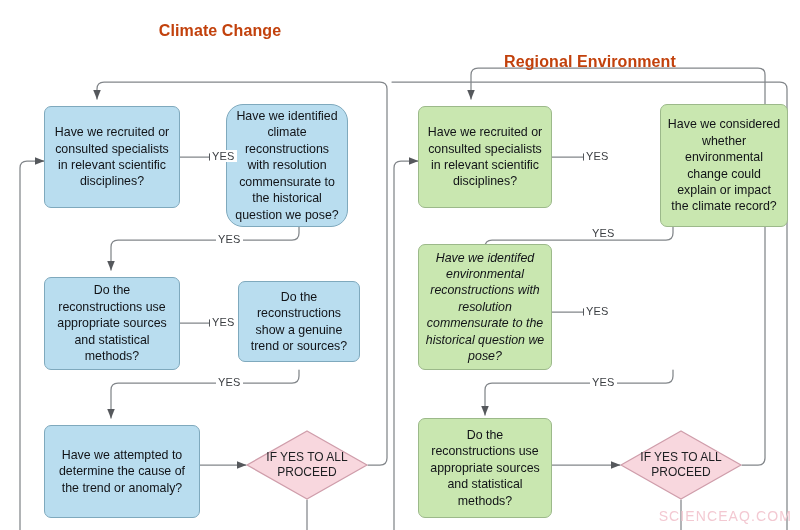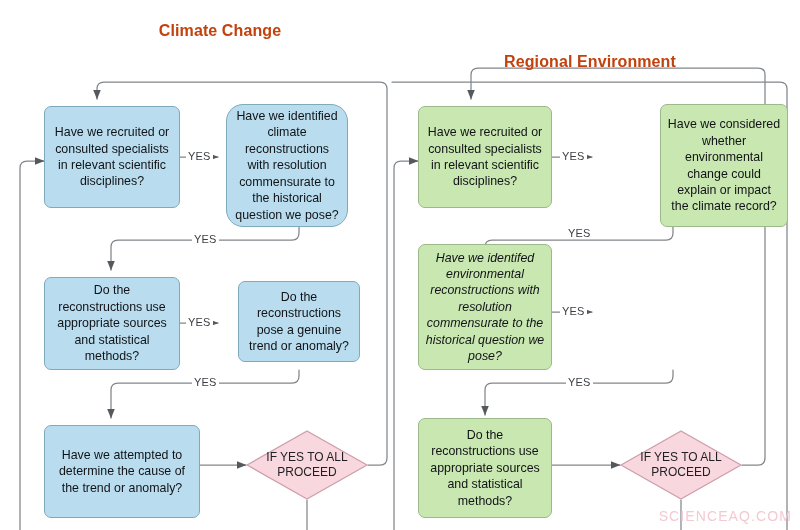--- a/index.html
+++ b/index.html
@@ -58,20 +58,21 @@
 
   .edge-label{
     position:absolute;
     font-size:11px;
     color:#3b3e42;
     background:#ffffff;
     padding:0 2px;
     white-space:nowrap;
     z-index:4;
     letter-spacing:0.2px;
+    margin-left:24px;
   }
 
   .watermark{
     position:absolute;
     right:8px;bottom:6px;
     font-size:14px;
     letter-spacing:1.1px;
     color:#f3c9d2;
     z-index:5;
     white-space:nowrap;
@@ -128,21 +129,21 @@
 
   <div class="title" style="left:110px;top:22px;width:220px;">Climate Change</div>
   <div class="title" style="left:470px;top:22px;width:240px;margin-top:31px;">Regional Environment</div>
 
   <div class="node blue" style="left:44px;top:106px;width:136px;height:102px;">Have we recruited or consulted specialists in relevant scientific disciplines?</div>
 
   <div class="node blue" style="left:226px;top:104px;width:122px;height:123px;border-radius:17px;">Have we identified climate reconstructions with resolution commensurate to the historical question we pose?</div>
 
   <div class="node blue" style="left:44px;top:277px;width:136px;height:93px;">Do the reconstructions use appropriate sources and statistical methods?</div>
 
-  <div class="node blue" style="left:238px;top:281px;width:122px;height:81px;">Do the reconstructions pose a genuine trend or anomaly?</div>
+  <div class="node blue" style="left:238px;top:281px;width:122px;height:81px;">Do the reconstructions show a genuine trend or sources?</div>
 
   <div class="node blue" style="left:44px;top:425px;width:156px;height:93px;">Have we attempted to determine the cause of the trend or anomaly?</div>
 
   <div class="diamond" style="left:246px;top:430px;width:122px;height:70px;">
     <svg class="shape" viewBox="0 0 122 70" preserveAspectRatio="none">
       <polygon points="61,1 121,35 61,69 1,35" fill="#f8d7de" stroke="#cf9daa" stroke-width="1.3" stroke-linejoin="round"></polygon>
     </svg>
     <div class="dlabel">IF YES TO ALL
 PROCEED</div>
   </div>

